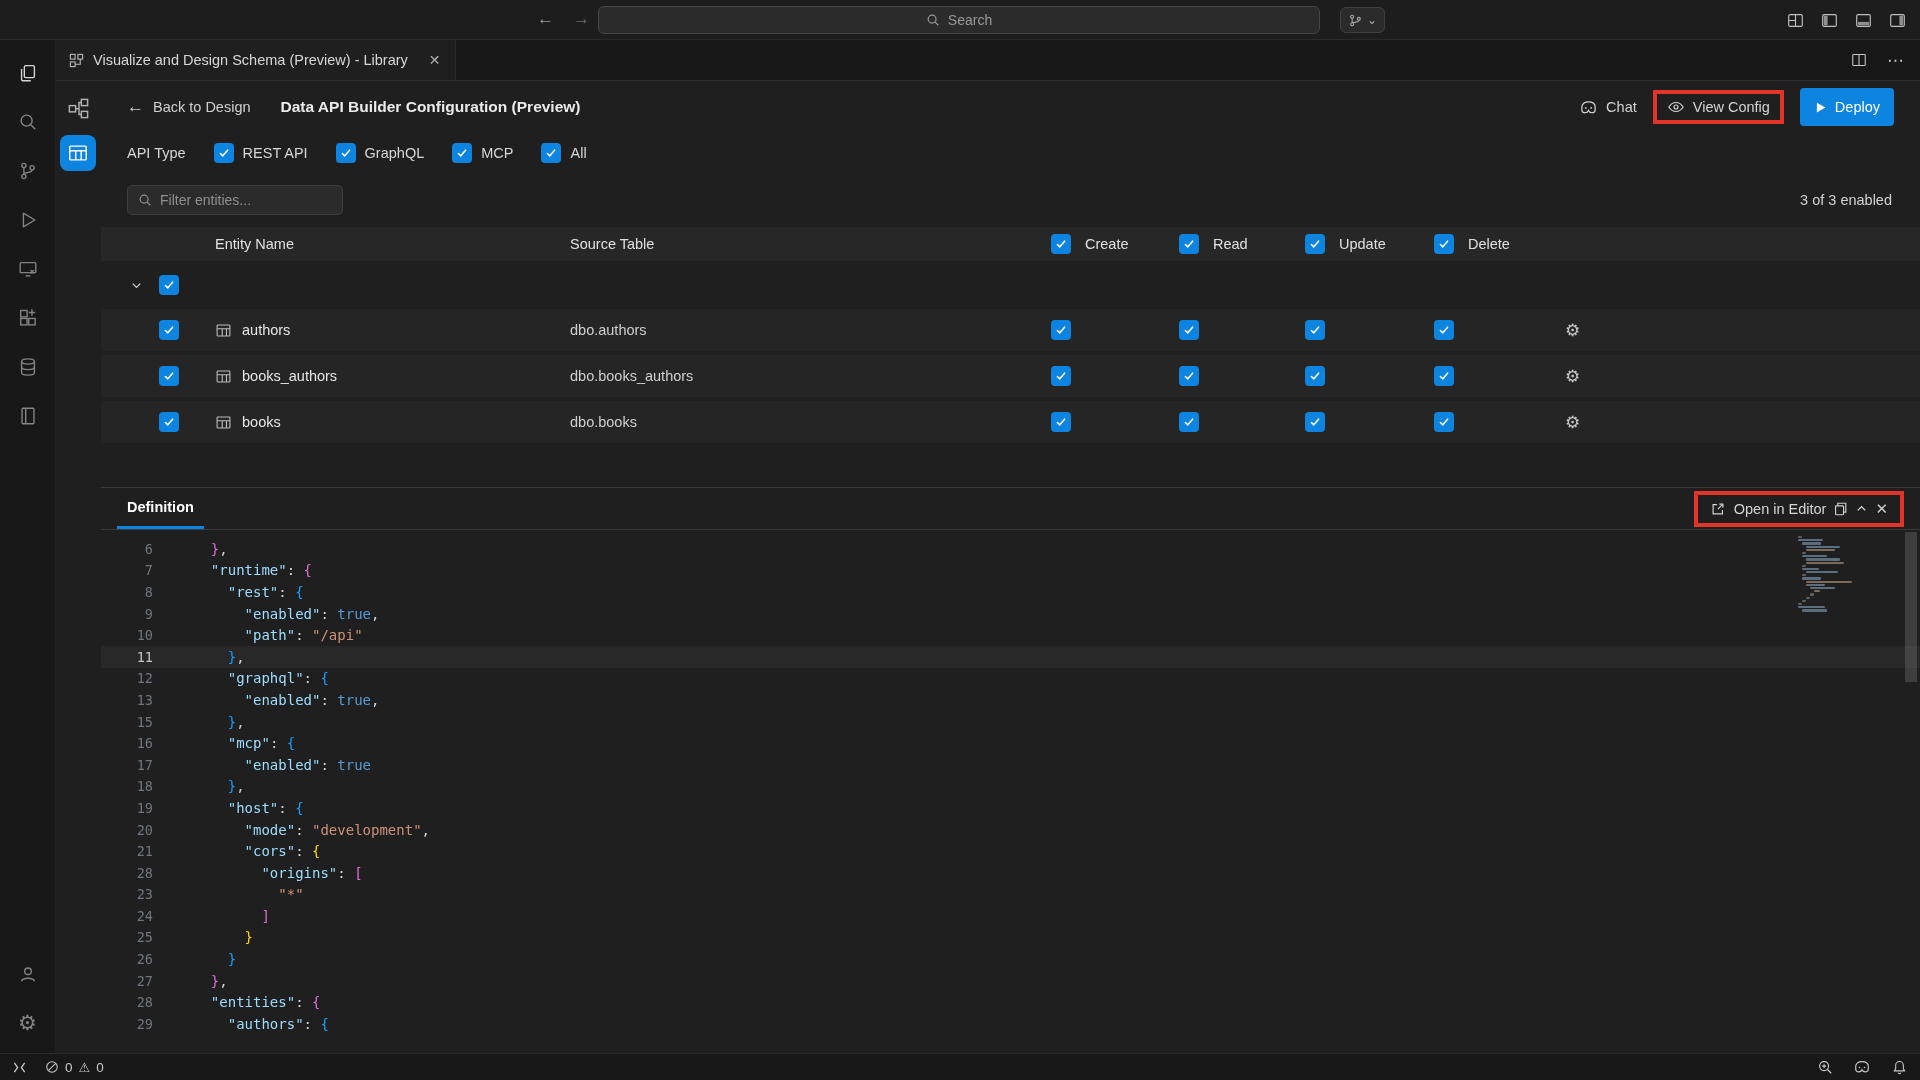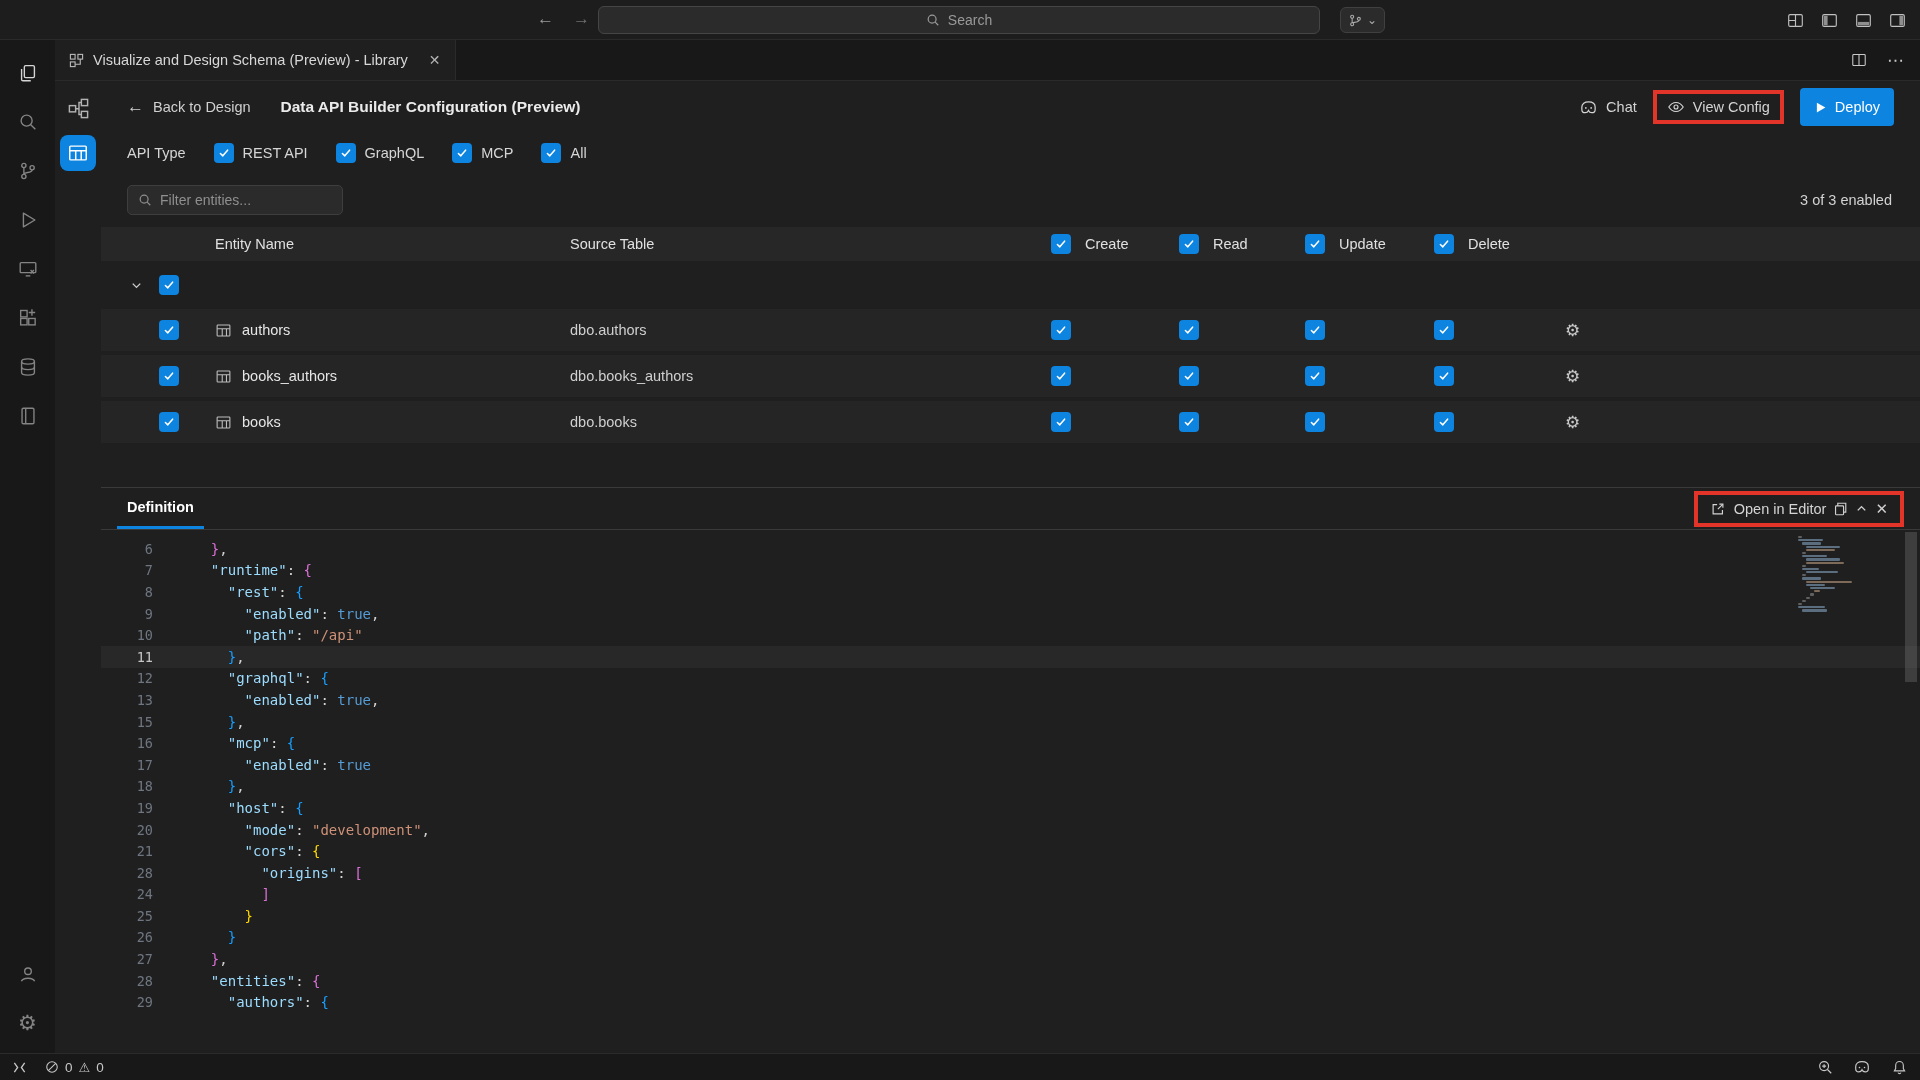--- a/index.html
+++ b/index.html
@@ -684,20 +684,24 @@
                   <span class="ln">20</span>
                   <span class="lc"><span>      </span><span class="k">"mode"</span><span class="pu">: </span><span class="s">"development"</span><span class="pu">,</span></span>
                 </div>
                 <div class="code-line">
                   <span class="ln">21</span>
                   <span class="lc"><span>      </span><span class="k">"cors"</span><span class="pu">: </span><span class="b1">{</span></span>
                 </div>
                 <div class="code-line">
                   <span class="ln">28</span>
                   <span class="lc"><span>        </span><span class="k">"origins"</span><span class="pu">: </span><span class="b2">[</span></span>
+                </div>
+                <div class="code-line">
+                  <span class="ln">23</span>
+                  <span class="lc"><span>          </span><span class="s">"*"</span></span>
                 </div>
                 <div class="code-line">
                   <span class="ln">24</span>
                   <span class="lc"><span>        </span><span class="b2">]</span></span>
                 </div>
                 <div class="code-line">
                   <span class="ln">25</span>
                   <span class="lc"><span>      </span><span class="b1">}</span></span>
                 </div>
                 <div class="code-line">

